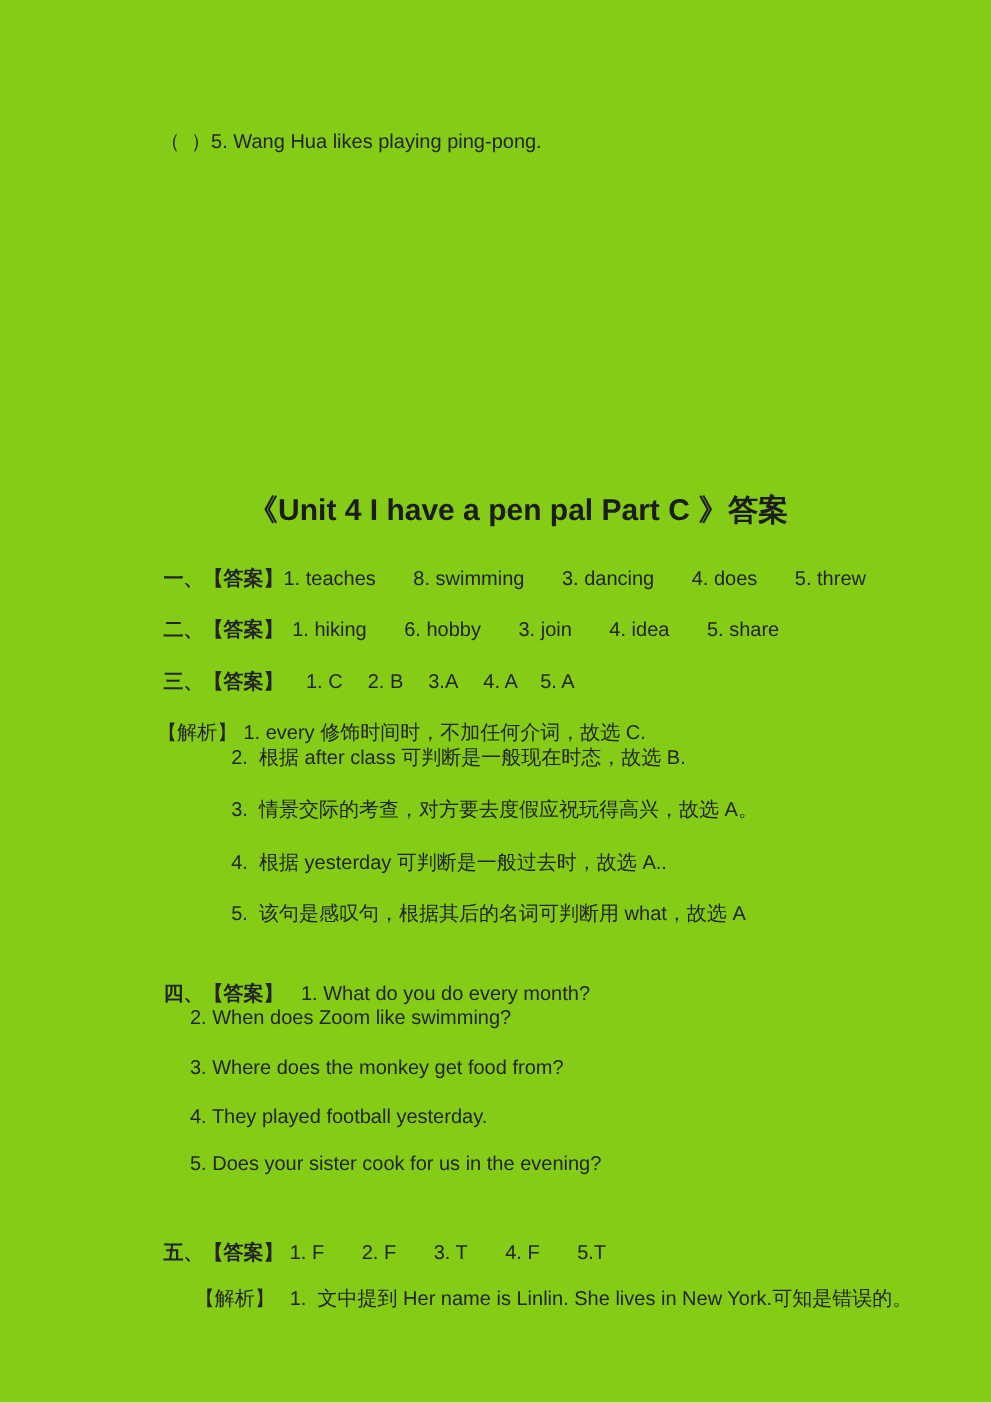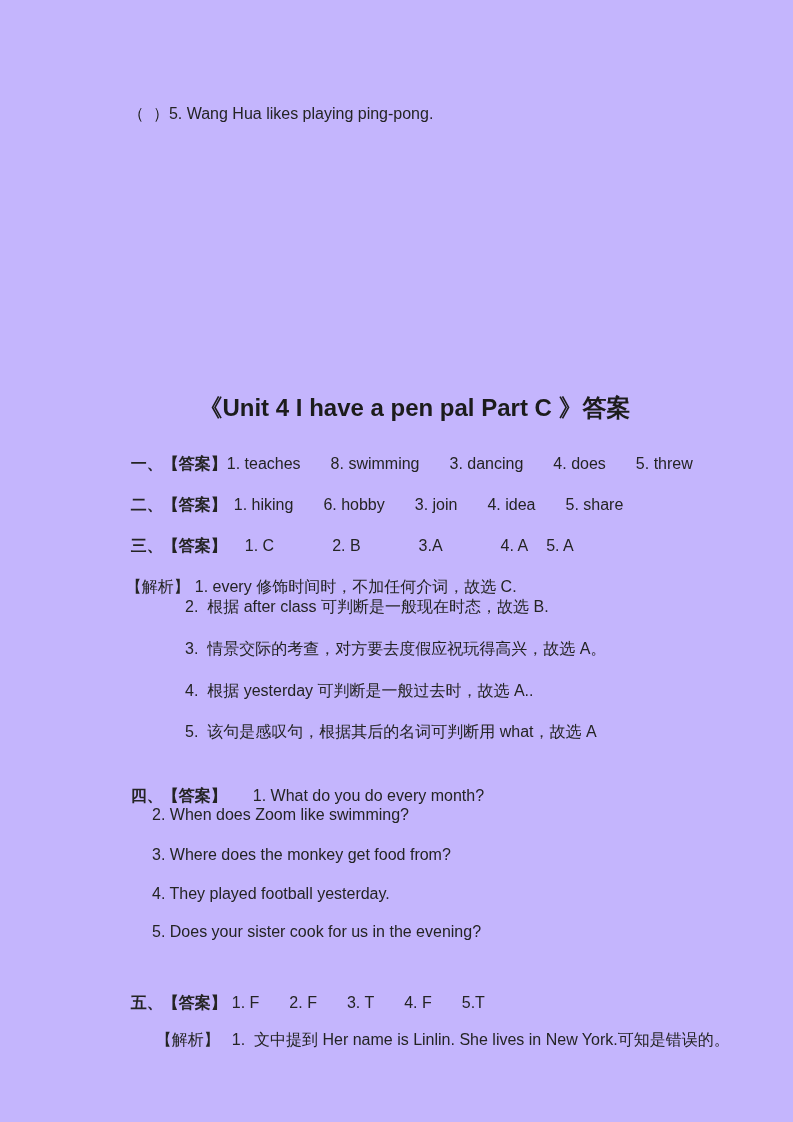--- a/index.html
+++ b/index.html
@@ -1,20 +1,20 @@
 <!DOCTYPE html>
 <html><head>
 <meta charset="utf-8">
 <style>
   html, body { margin: 0; padding: 0; background: #ffffff; }
   .sheet {
     position: relative;
     width: 793px;
     height: 1122px;
-    background: #c4b5fd;
+    background: #84cc16;
     font-family: "Liberation Sans", sans-serif;
     color: #212121;
     overflow: hidden;
   }
   .line {
     position: absolute;
     white-space: pre;
     font-size: 16px;
     line-height: 22px;
     color: #242424;
@@ -29,25 +29,25 @@
     padding-left: 36px;
     text-align: center;
     font-size: 24px;
     font-weight: bold;
     white-space: pre;
     color: #1c1c1c;
   }
   
   .sec-one  .item { margin-left: 30px; } .sec-one  .item.first { margin-left: 0; }
   .sec-two  .item { margin-left: 30px; } .sec-two  .item.first { margin-left: 7px; }
-  .sec-three .item { margin-left: 58px; } .sec-three .item.first { margin-left: 18px; }
+  .sec-three .item { margin-left: 20px; } .sec-three .item.first { margin-left: 18px; }
   .sec-three .item.last { margin-left: 18px; }
   .sec-five .item { margin-left: 30px; } .sec-five .item.first { margin-left: 5px; }
   .after-label { margin-left: 5px; }
-  .after-label-wide { margin-left: 26px; }
+  .after-label-wide { margin-left: 14px; }
   .after-label-mid { margin-left: 12px; }
 </style>
 </head>
 <body>
 
 <div class="sheet">
 
   <div class="line" style="left:128px; top:103px">（  ）5. Wang Hua likes playing ping-pong.</div>
 
   <div class="title-line" style="top:392px">《Unit 4 I have a pen pal Part C 》答案</div>

